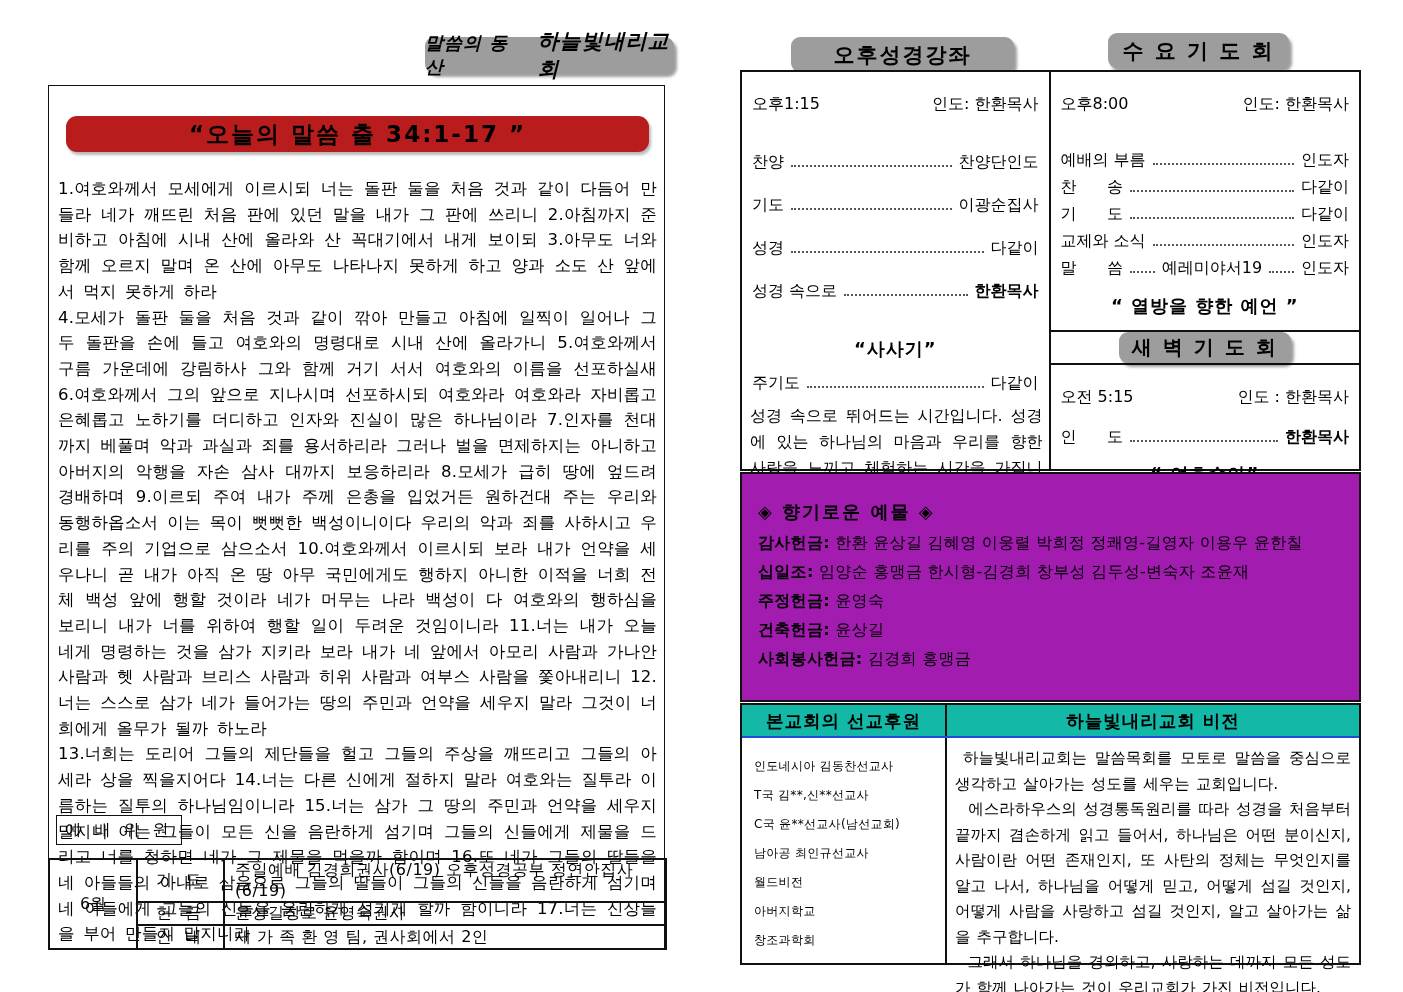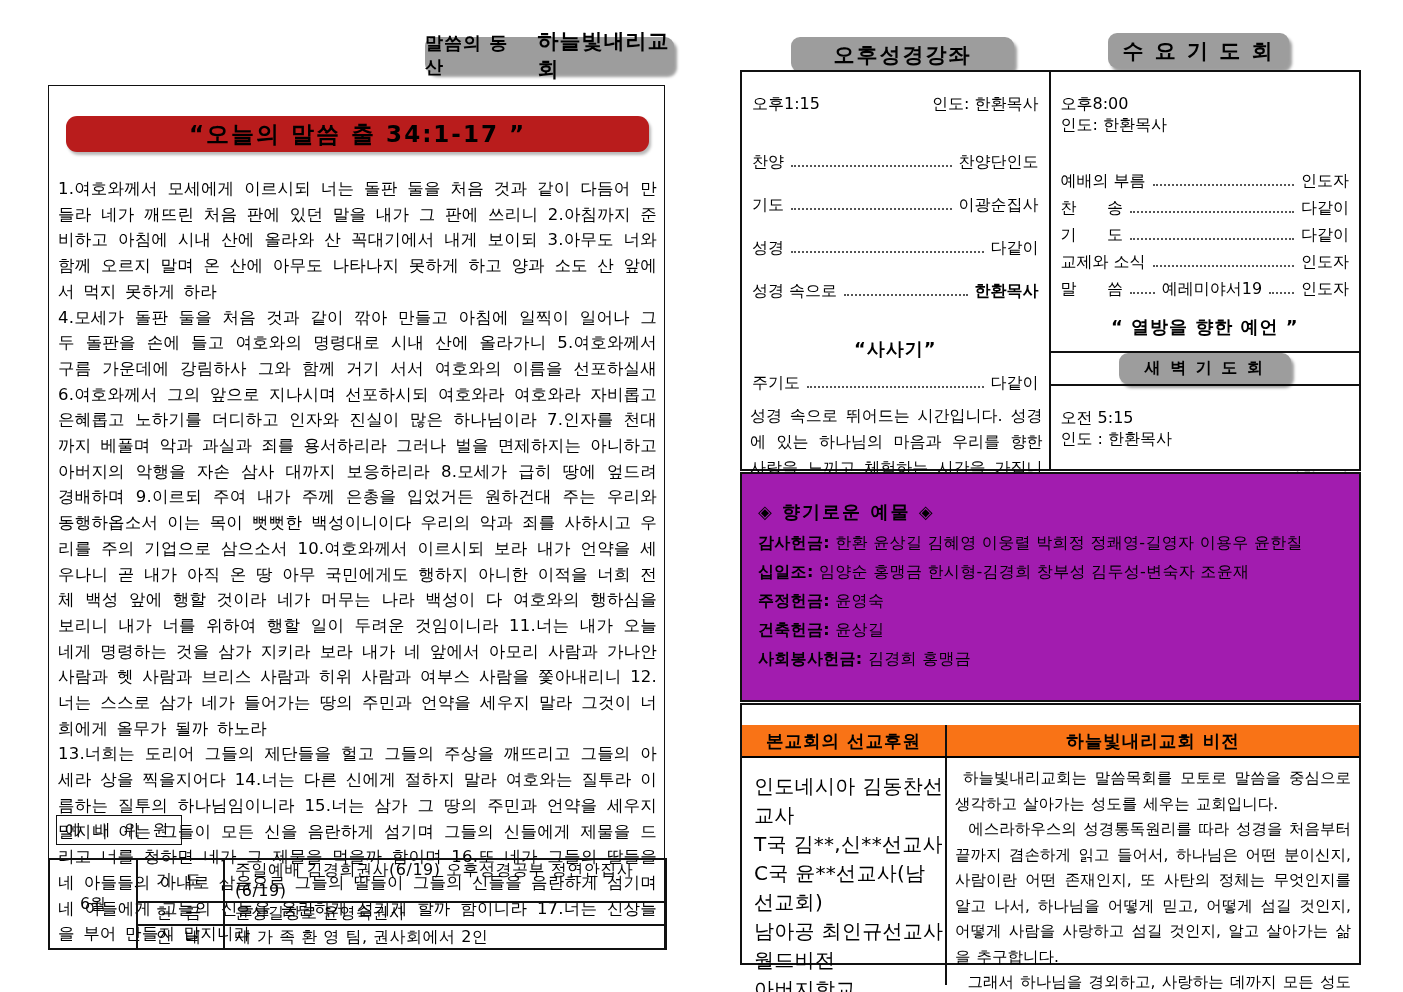--- a/index.html
+++ b/index.html
@@ -53,49 +53,49 @@
   .centered-title { text-align:center; font-weight:bold; font-size:18px; letter-spacing:1px; }
   .desc { font-size:16px; line-height:26px; text-align:justify; padding:0 6px 0 8px; word-spacing:2px; }
 
   .col.left .time-row { margin-top:22px;gap:9px; }
   .col.left .program .prow { height:43px; }
   .col.left .program { margin-top:26px; }
   .col.left .centered-title { margin-top:24px; }
   .col.left .jugido { height:36px; margin-top:4px; }
   .col.left .desc { margin-top:2px; }
 
-  .col.right .time-row { margin-top:22px;flex-direction:column; }
+  .col.right .time-row { margin-top:22px; }
   .col.right .program { margin-top:32px; }
   .col.right .program .prow { height:27px; }
   .col.right .centered-title { margin-top:12px; }
   .dawn-band { margin-top:12px; height:35px; border-top:2px solid #111; border-bottom:2px solid #111; display:flex; align-items:center; justify-content:center; }
-  .badge-dawn { width:172px; height:31px; font-size:16px; }
+  .badge-dawn { width:172px; height:31px; font-size:20px; }
   .dawn-time { margin-top:12px; }
   .dawn-indo { margin-top:16px; height:26px; }
   .dawn-sub { margin-top:2px; }
 
   
   .offerings { position:absolute; left:740px; top:472px; width:621px; height:230px; border:2px solid #111; padding:26px 16px 0 16px; background:#a21caf; }
   .offerings-title { font-weight:bold; font-size:18px; letter-spacing:2px; }
   .offer-row { margin-top:9px; font-size:16px; letter-spacing:0.3px; line-height:20px; }
   .offer-row .olabel { font-weight:bold; }
 
   
   .bottom-table { position:absolute; left:740px; top:703px; width:621px; height:262px; border:2px solid #111; background:#fff; }
-  .bt-header { display:flex; height:33px; border-bottom:2px solid #000000; background:#f97316; font-weight:bold; font-size:17.5px;margin-top:20px; }
+  .bt-header { display:flex; height:33px; border-bottom:2px solid #1d4ed8; background:#14b8a6; font-weight:bold; font-size:17.5px; }
   .bt-header > div { display:flex; align-items:center; justify-content:center; letter-spacing:1px; }
   .bt-h-left { width:205px; border-right:2px solid #111; }
   .bt-h-right { flex:1; }
   .bt-body { display:flex; height:227px; }
-  .bt-left { width:205px; border-right:2px solid #111; padding:14px 0 0 12px; font-size:20px; line-height:29px; letter-spacing:0.3px; }
+  .bt-left { width:205px; border-right:2px solid #111; padding:14px 0 0 12px; font-size:12px; line-height:29px; letter-spacing:0.3px; }
   .bt-right { flex:1; padding:8px 8px 0 8px; font-size:15.5px; line-height:25.5px; }
   .bt-right p { white-space:pre-wrap; text-align:justify; word-spacing:1px; }
 
   
-  .church-badge { position:absolute; left:425px; top:37px; width:249px; height:36px; font-size:18px; gap:22px; letter-spacing:1px; }
+  .church-badge { position:absolute; left:425px; top:37px; width:249px; height:36px; font-size:18px; gap:22px; letter-spacing:1px;font-style:italic; }
   .church-badge .big { font-size:21px; }
 </style>
 </head>
 <body>
 
 <div class="canvas">
 
   <div class="badge church-badge">
     <span>말씀의 동산</span>
     <span class="big">하늘빛내리교회</span>

